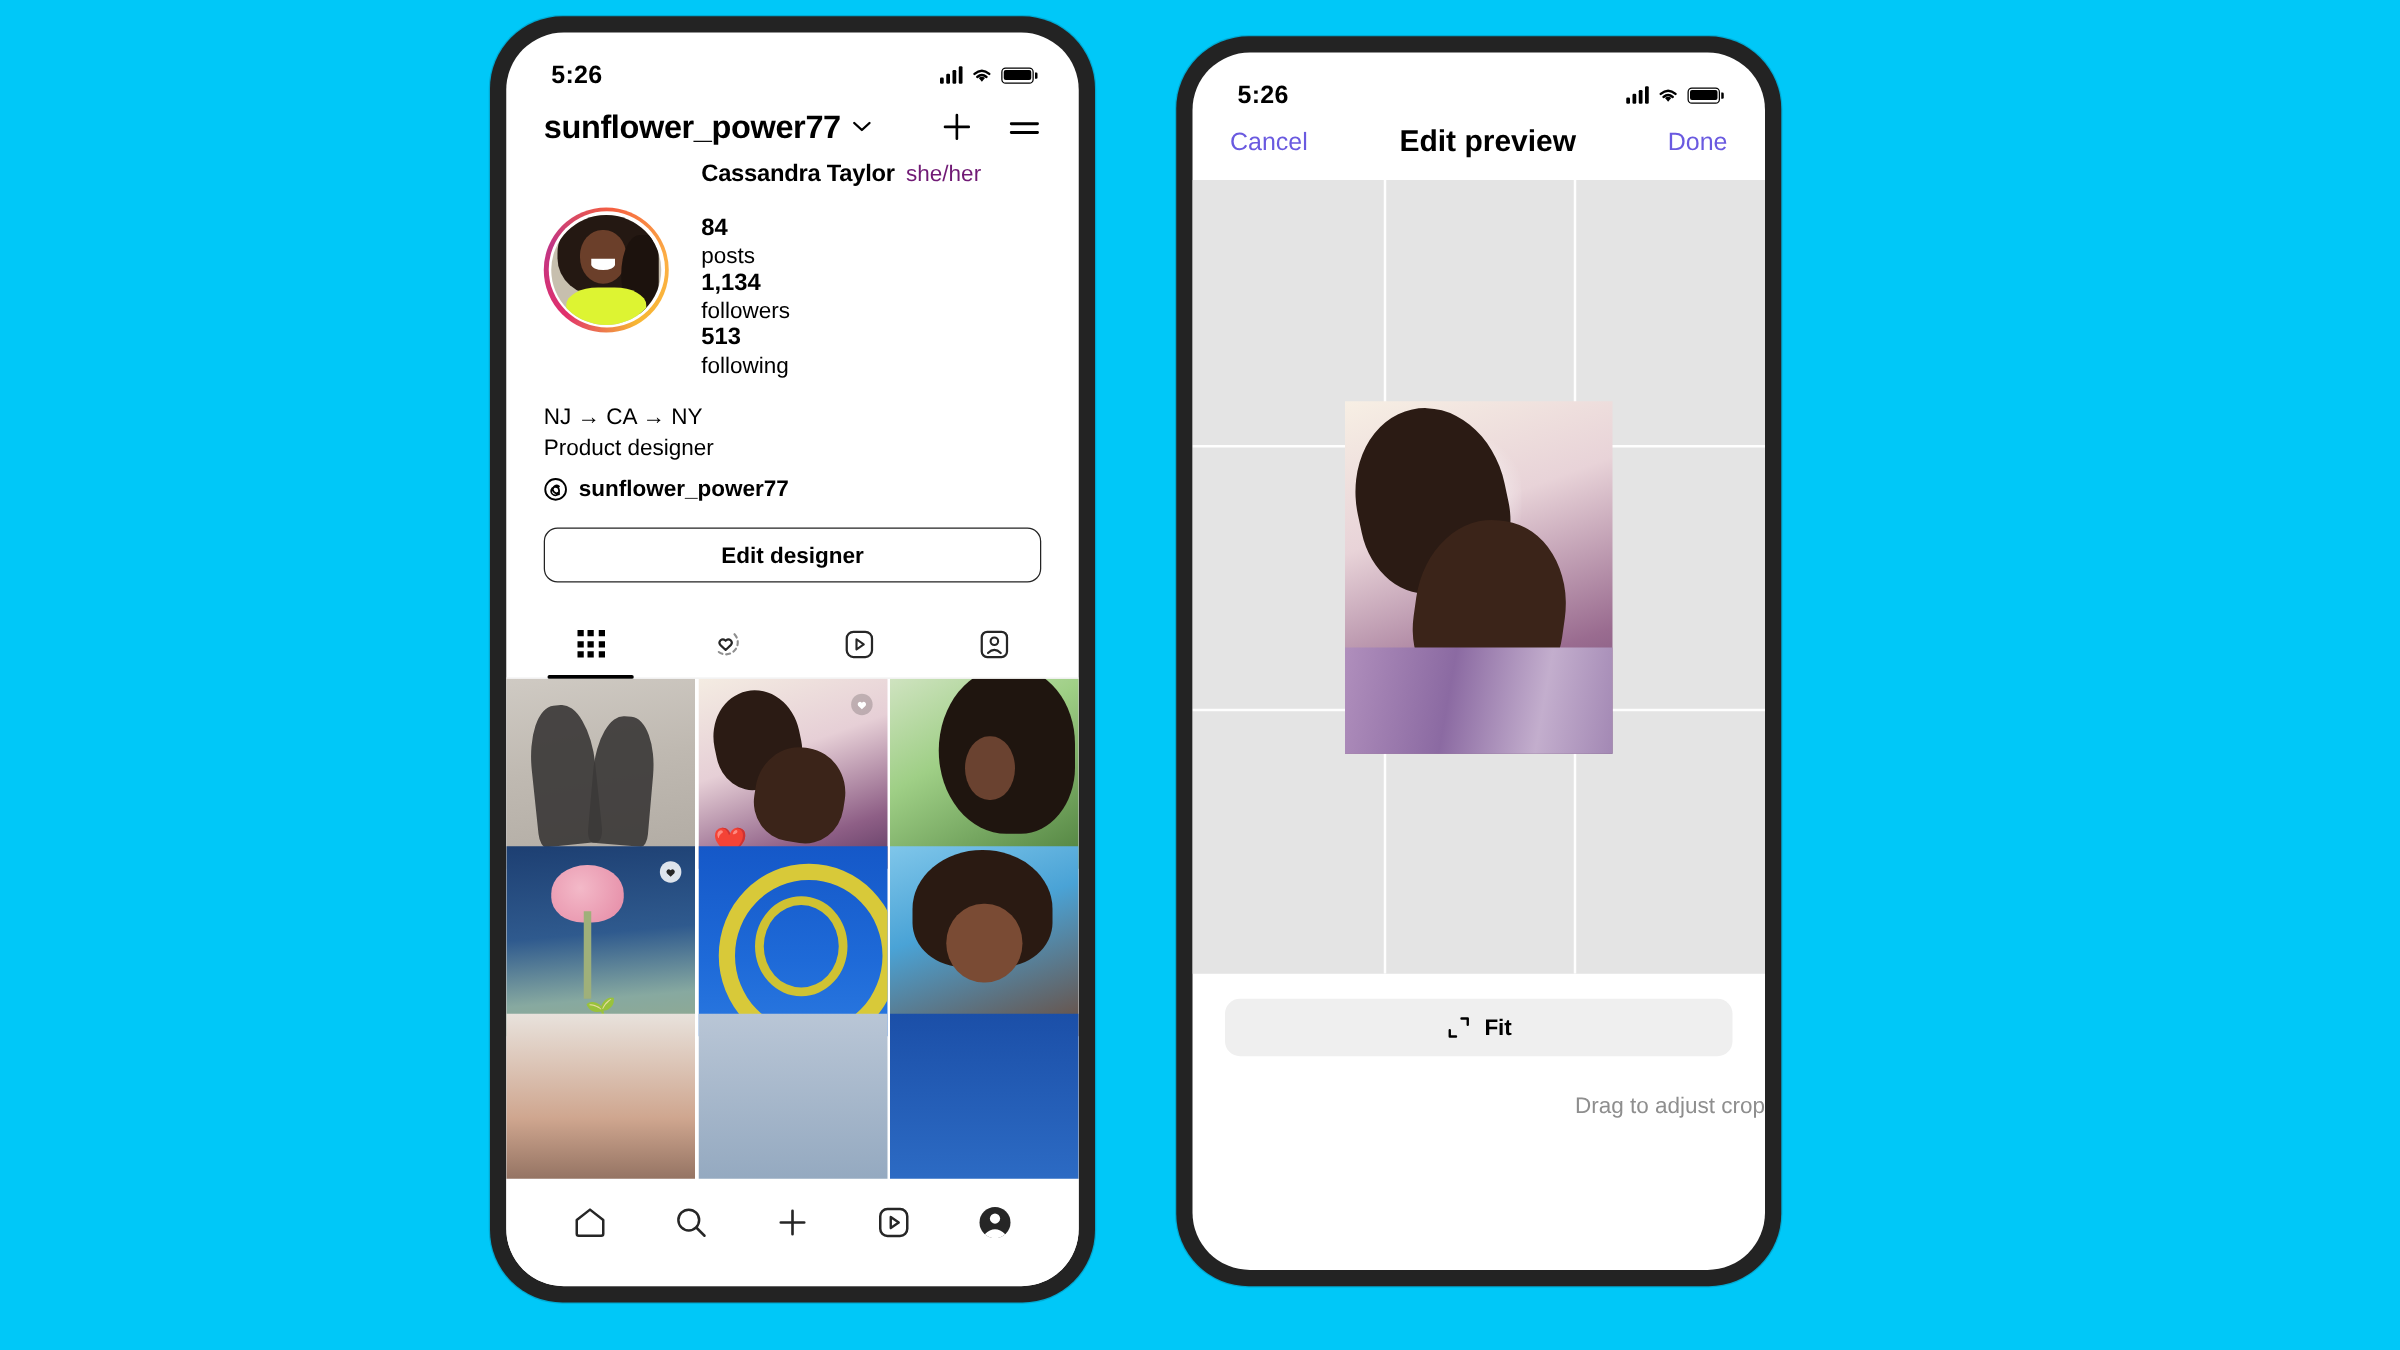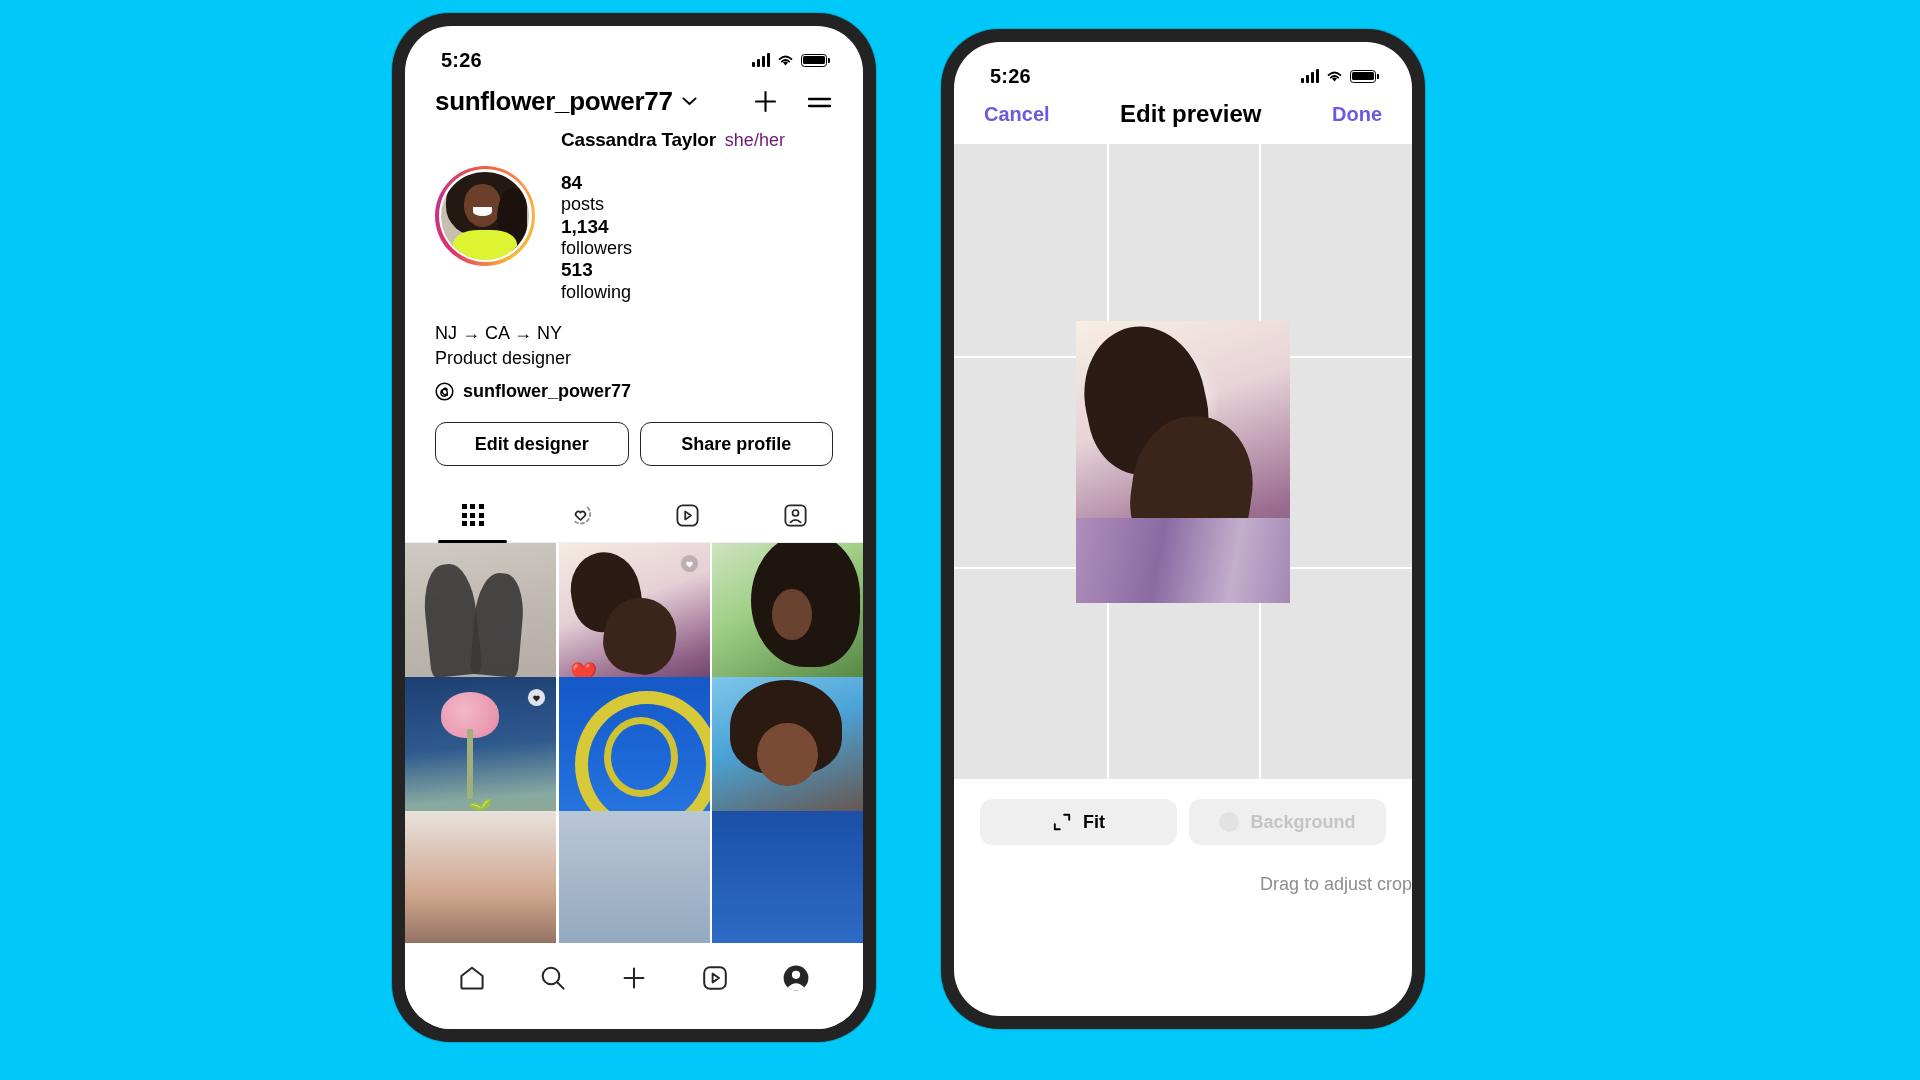--- a/index.html
+++ b/index.html
@@ -230,21 +230,21 @@
     height: 86px; display:flex; align-items:center; justify-content:space-around;
     padding: 0 26px 16px 26px; background:#fff; flex-shrink:0;
   }
   .navitem { display:flex; align-items:center; justify-content:center; cursor:pointer; }
 
   
   .edit-topbar {
     display:flex; align-items:center; justify-content:space-between;
     padding: 4px 30px 16px 30px;
   }
-  .edit-link { font-size: 20px; color:#6a5ae0; cursor:pointer; font-weight:700; }
+  .edit-link { font-size: 20px; color:#6a5ae0; cursor:pointer; font-weight:400; }
   .edit-title { font-size: 24px; font-weight:700; color:#000; }
 
   .crop-stage {
     position:relative; width:100%; height: 635px; background:#e4e4e4; overflow:hidden;
   }
   .crop-grid { position:absolute; inset:0; }
   .crop-grid .vl, .crop-grid .hl { position:absolute; background:#fff; opacity:.95; }
   .crop-grid .vl { top:0; bottom:0; width:2px; }
   .crop-grid .hl { left:0; right:0; height:2px; }
   .crop-grid .vl.v1 { left: 33.33%; }
@@ -371,21 +371,20 @@
           <svg width="19" height="19" viewBox="0 0 19 19">
             <circle cx="9.5" cy="9.5" r="8.3" stroke="#000" stroke-width="1.5" fill="none"></circle>
             <path d="M12.2 7.2 a3 3 0 1 0 0 4.6 q-0.2 2.4 -2.9 2.4 a3.4 3.4 0 0 1 0 -6.8 q2.7 0 2.9 2.6 v3.4" stroke="#000" stroke-width="1.4" fill="none" stroke-linecap="round"></path>
           </svg>
           <span>sunflower_power77</span>
         </div>
       </div>
 
       <div class="prof-buttons">
         <div class="pbtn">Edit designer</div>
-        <div class="pbtn">Share profile</div>
       </div>
 
       <div class="prof-tabs">
         <div class="ptab active">
           <div class="grid-icon">
             <i></i>
               <i></i>
               <i></i>
               <i></i>
               <i></i>
@@ -524,24 +523,20 @@
       </div>
 
       <div class="crop-tools">
         <div class="tool">
           <svg width="20" height="20" viewBox="0 0 20 20">
             <path d="M12.2 2.8 H17.2 V7.8" stroke="#000" stroke-width="1.9" fill="none" stroke-linecap="round" stroke-linejoin="round"></path>
             <path d="M7.8 17.2 H2.8 V12.2" stroke="#000" stroke-width="1.9" fill="none" stroke-linecap="round" stroke-linejoin="round"></path>
           </svg>
           <span>Fit</span>
         </div>
-        <div class="tool disabled">
-          <span class="dot"></span>
-          <span>Background</span>
-        </div>
       </div>
 
       <div class="crop-hint">Drag to adjust crop</div>
 
     </div>
   </div>
 
 </div>
 
 </body></html>

